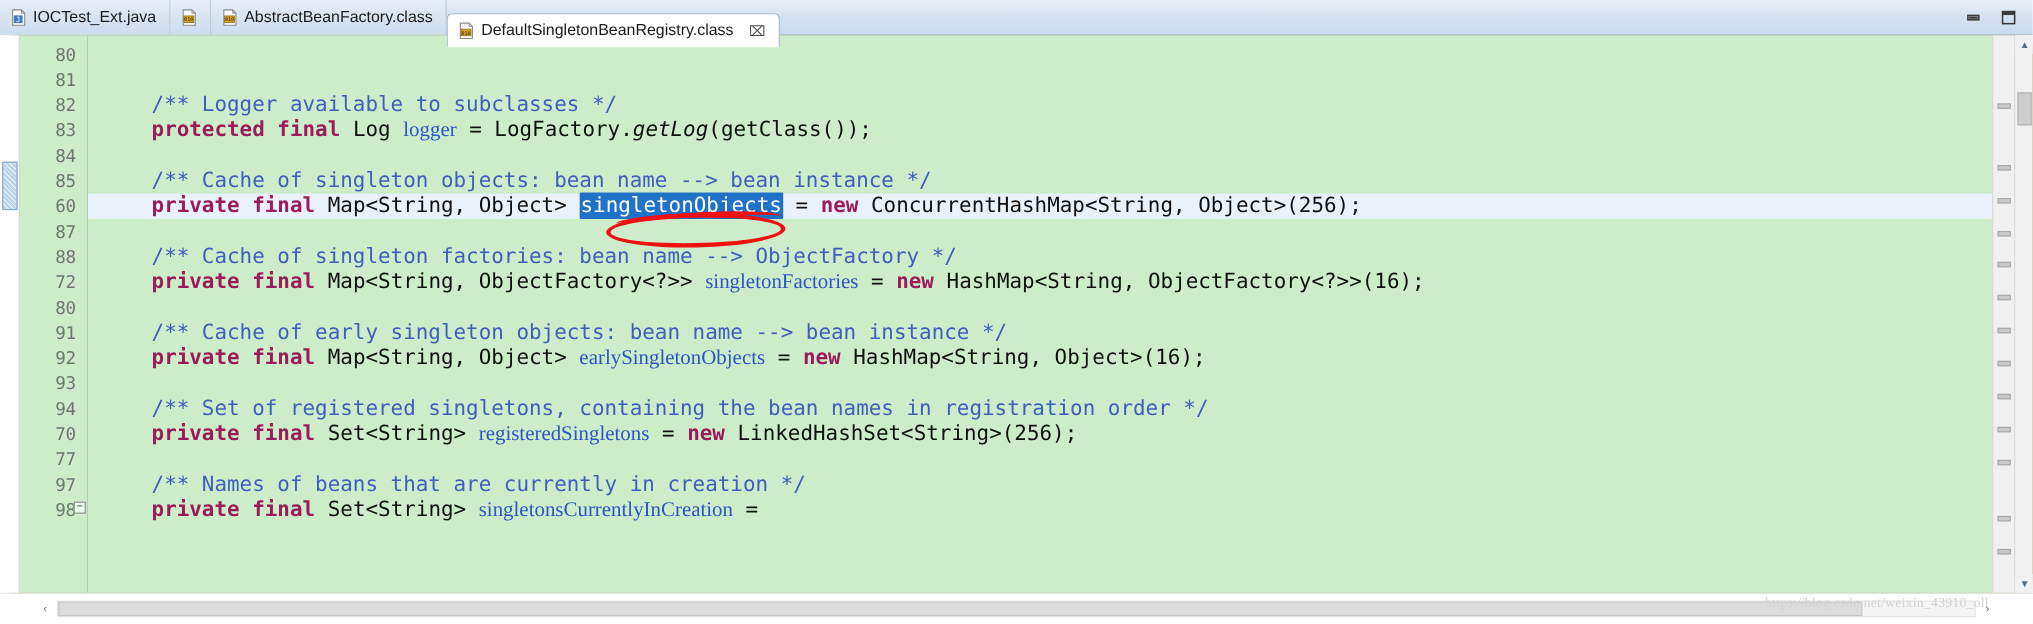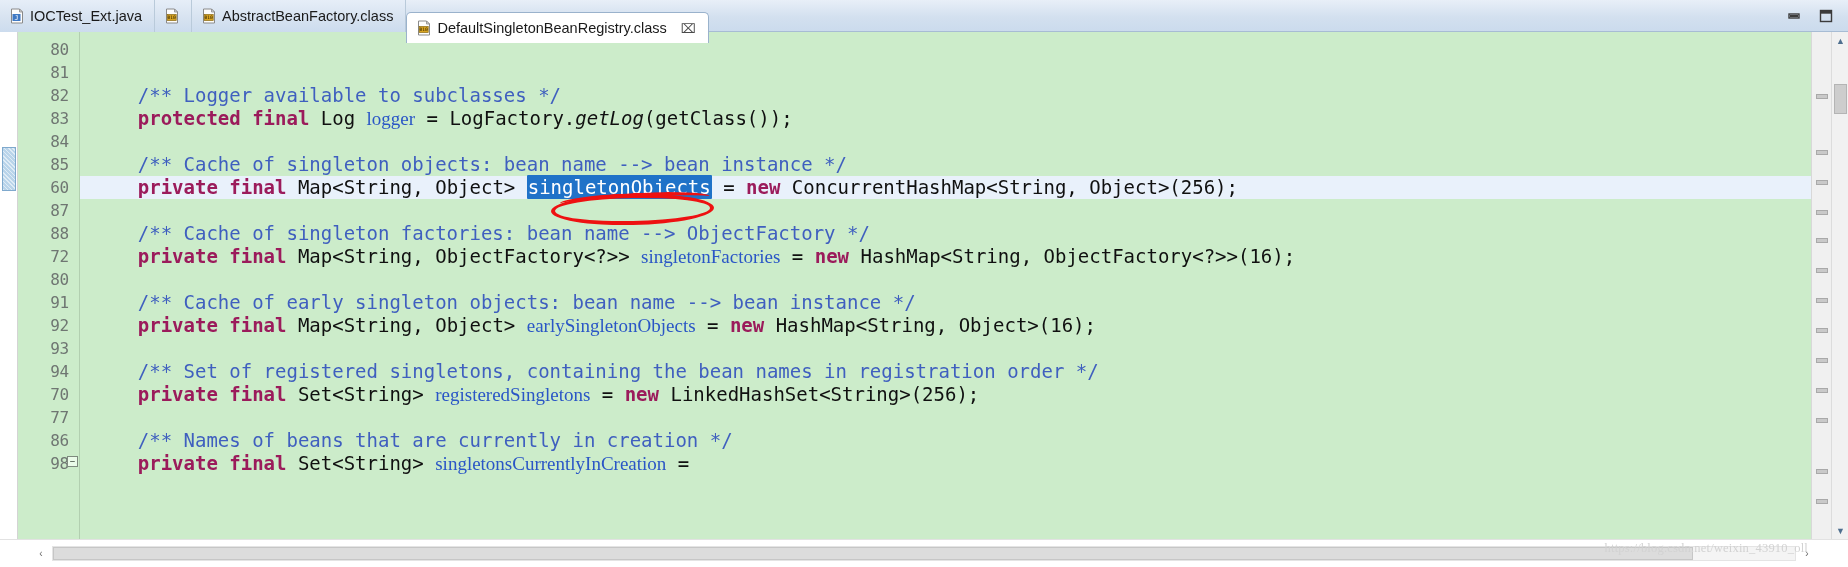--- a/index.html
+++ b/index.html
@@ -366,21 +366,21 @@
           <div class="ln">87</div>
           <div class="ln">88</div>
           <div class="ln">72</div>
           <div class="ln">80</div>
           <div class="ln">91</div>
           <div class="ln">92</div>
           <div class="ln">93</div>
           <div class="ln">94</div>
           <div class="ln">70</div>
           <div class="ln">77</div>
-          <div class="ln">86</div>
+          <div class="ln">97</div>
           <div class="ln">98</div>
         </div>
       <div class="fold-marker" style="top:424px;">−</div>
     </div>
 
     <div class="code-wrap">
       <div class="code" id="code-host"><div class="row">&nbsp;</div><div class="row">&nbsp;</div><div class="row"><span class="t-plain">    </span><span class="t-cmt">/** Logger available to subclasses */</span></div><div class="row"><span class="t-plain">    </span><span class="t-kw">protected final</span><span class="t-plain"> Log </span><span class="t-field">logger</span><span class="t-plain"> = LogFactory.</span><span class="t-mth-it">getLog</span><span class="t-plain">(getClass());</span></div><div class="row">&nbsp;</div><div class="row"><span class="t-plain">    </span><span class="t-cmt">/** Cache of singleton objects: bean name --&gt; bean instance */</span></div><div class="row current"><span class="t-plain">    </span><span class="t-kw">private final</span><span class="t-plain"> Map&lt;String, Object&gt; </span><span class="sel">singletonObjects</span><span class="t-plain"> = </span><span class="t-kw">new</span><span class="t-plain"> ConcurrentHashMap&lt;String, Object&gt;(256);</span></div><div class="row">&nbsp;</div><div class="row"><span class="t-plain">    </span><span class="t-cmt">/** Cache of singleton factories: bean name --&gt; ObjectFactory */</span></div><div class="row"><span class="t-plain">    </span><span class="t-kw">private final</span><span class="t-plain"> Map&lt;String, ObjectFactory&lt;?&gt;&gt; </span><span class="t-field">singletonFactories</span><span class="t-plain"> = </span><span class="t-kw">new</span><span class="t-plain"> HashMap&lt;String, ObjectFactory&lt;?&gt;&gt;(16);</span></div><div class="row">&nbsp;</div><div class="row"><span class="t-plain">    </span><span class="t-cmt">/** Cache of early singleton objects: bean name --&gt; bean instance */</span></div><div class="row"><span class="t-plain">    </span><span class="t-kw">private final</span><span class="t-plain"> Map&lt;String, Object&gt; </span><span class="t-field">earlySingletonObjects</span><span class="t-plain"> = </span><span class="t-kw">new</span><span class="t-plain"> HashMap&lt;String, Object&gt;(16);</span></div><div class="row">&nbsp;</div><div class="row"><span class="t-plain">    </span><span class="t-cmt">/** Set of registered singletons, containing the bean names in registration order */</span></div><div class="row"><span class="t-plain">    </span><span class="t-kw">private final</span><span class="t-plain"> Set&lt;String&gt; </span><span class="t-field">registeredSingletons</span><span class="t-plain"> = </span><span class="t-kw">new</span><span class="t-plain"> LinkedHashSet&lt;String&gt;(256);</span></div><div class="row">&nbsp;</div><div class="row"><span class="t-plain">    </span><span class="t-cmt">/** Names of beans that are currently in creation */</span></div><div class="row"><span class="t-plain">    </span><span class="t-kw">private final</span><span class="t-plain"> Set&lt;String&gt; </span><span class="t-field">singletonsCurrentlyInCreation</span><span class="t-plain"> =</span></div></div>
       <div class="red-oval"></div>
     </div>
 

